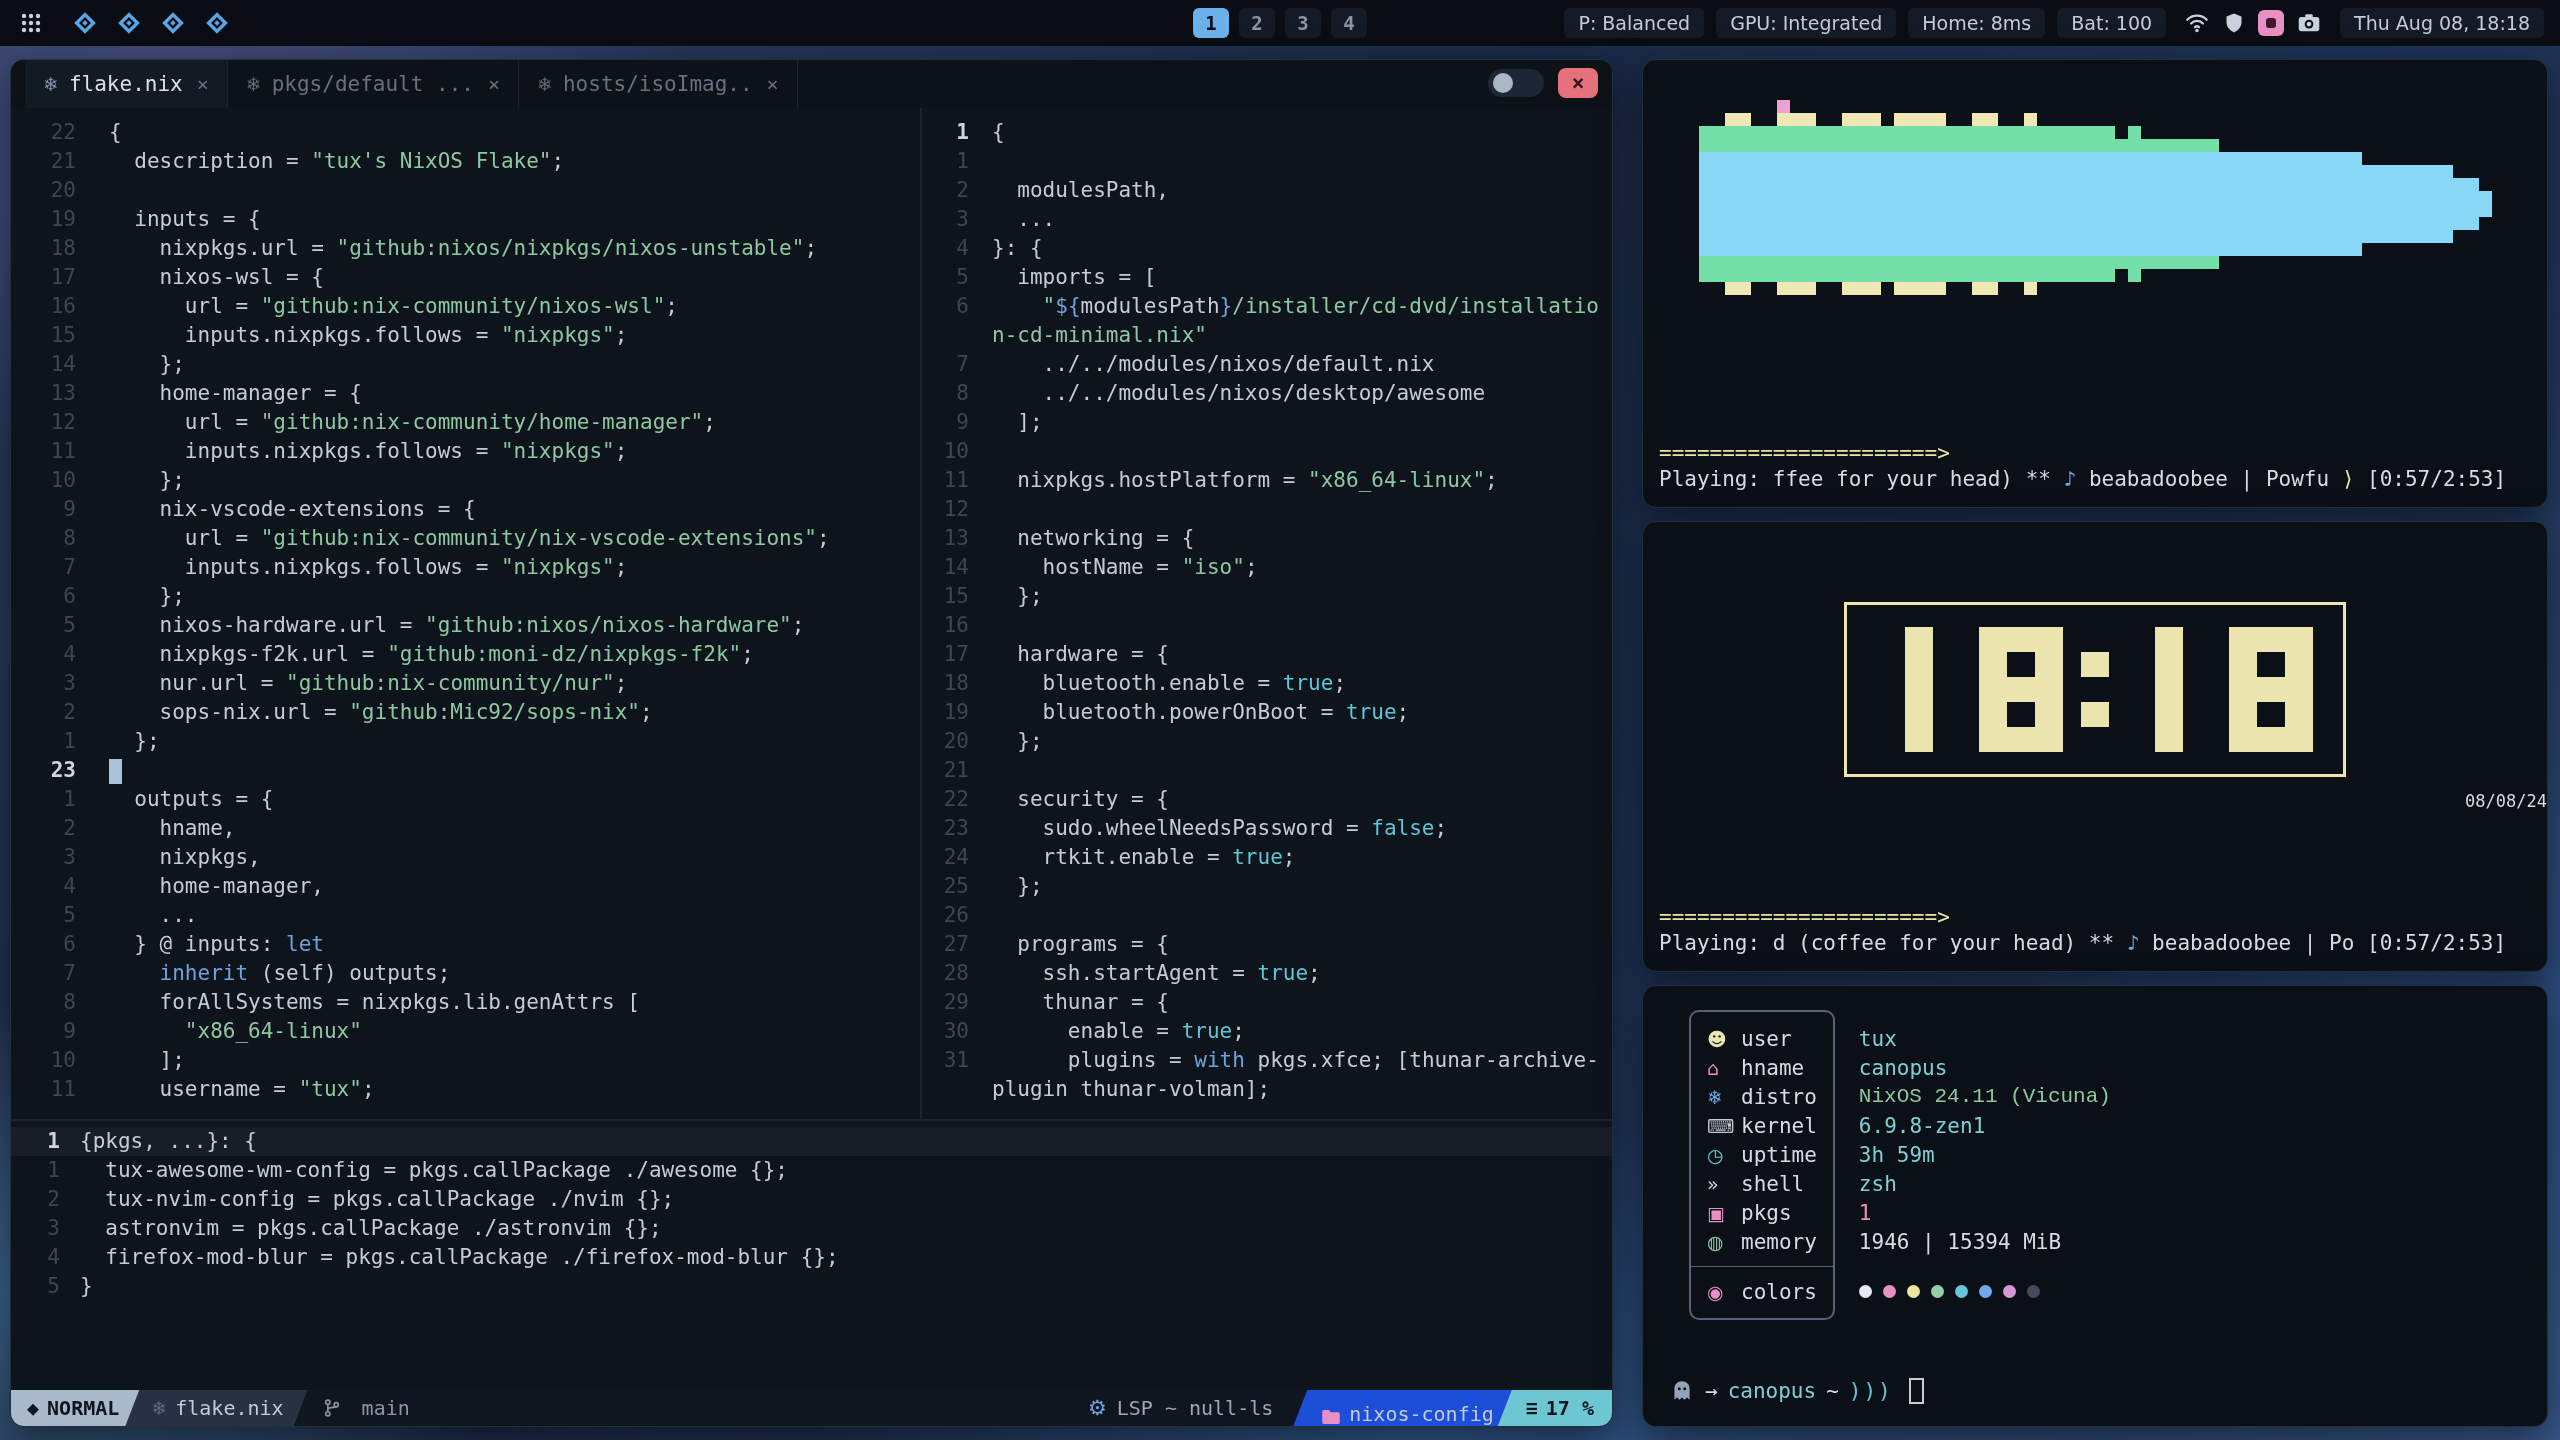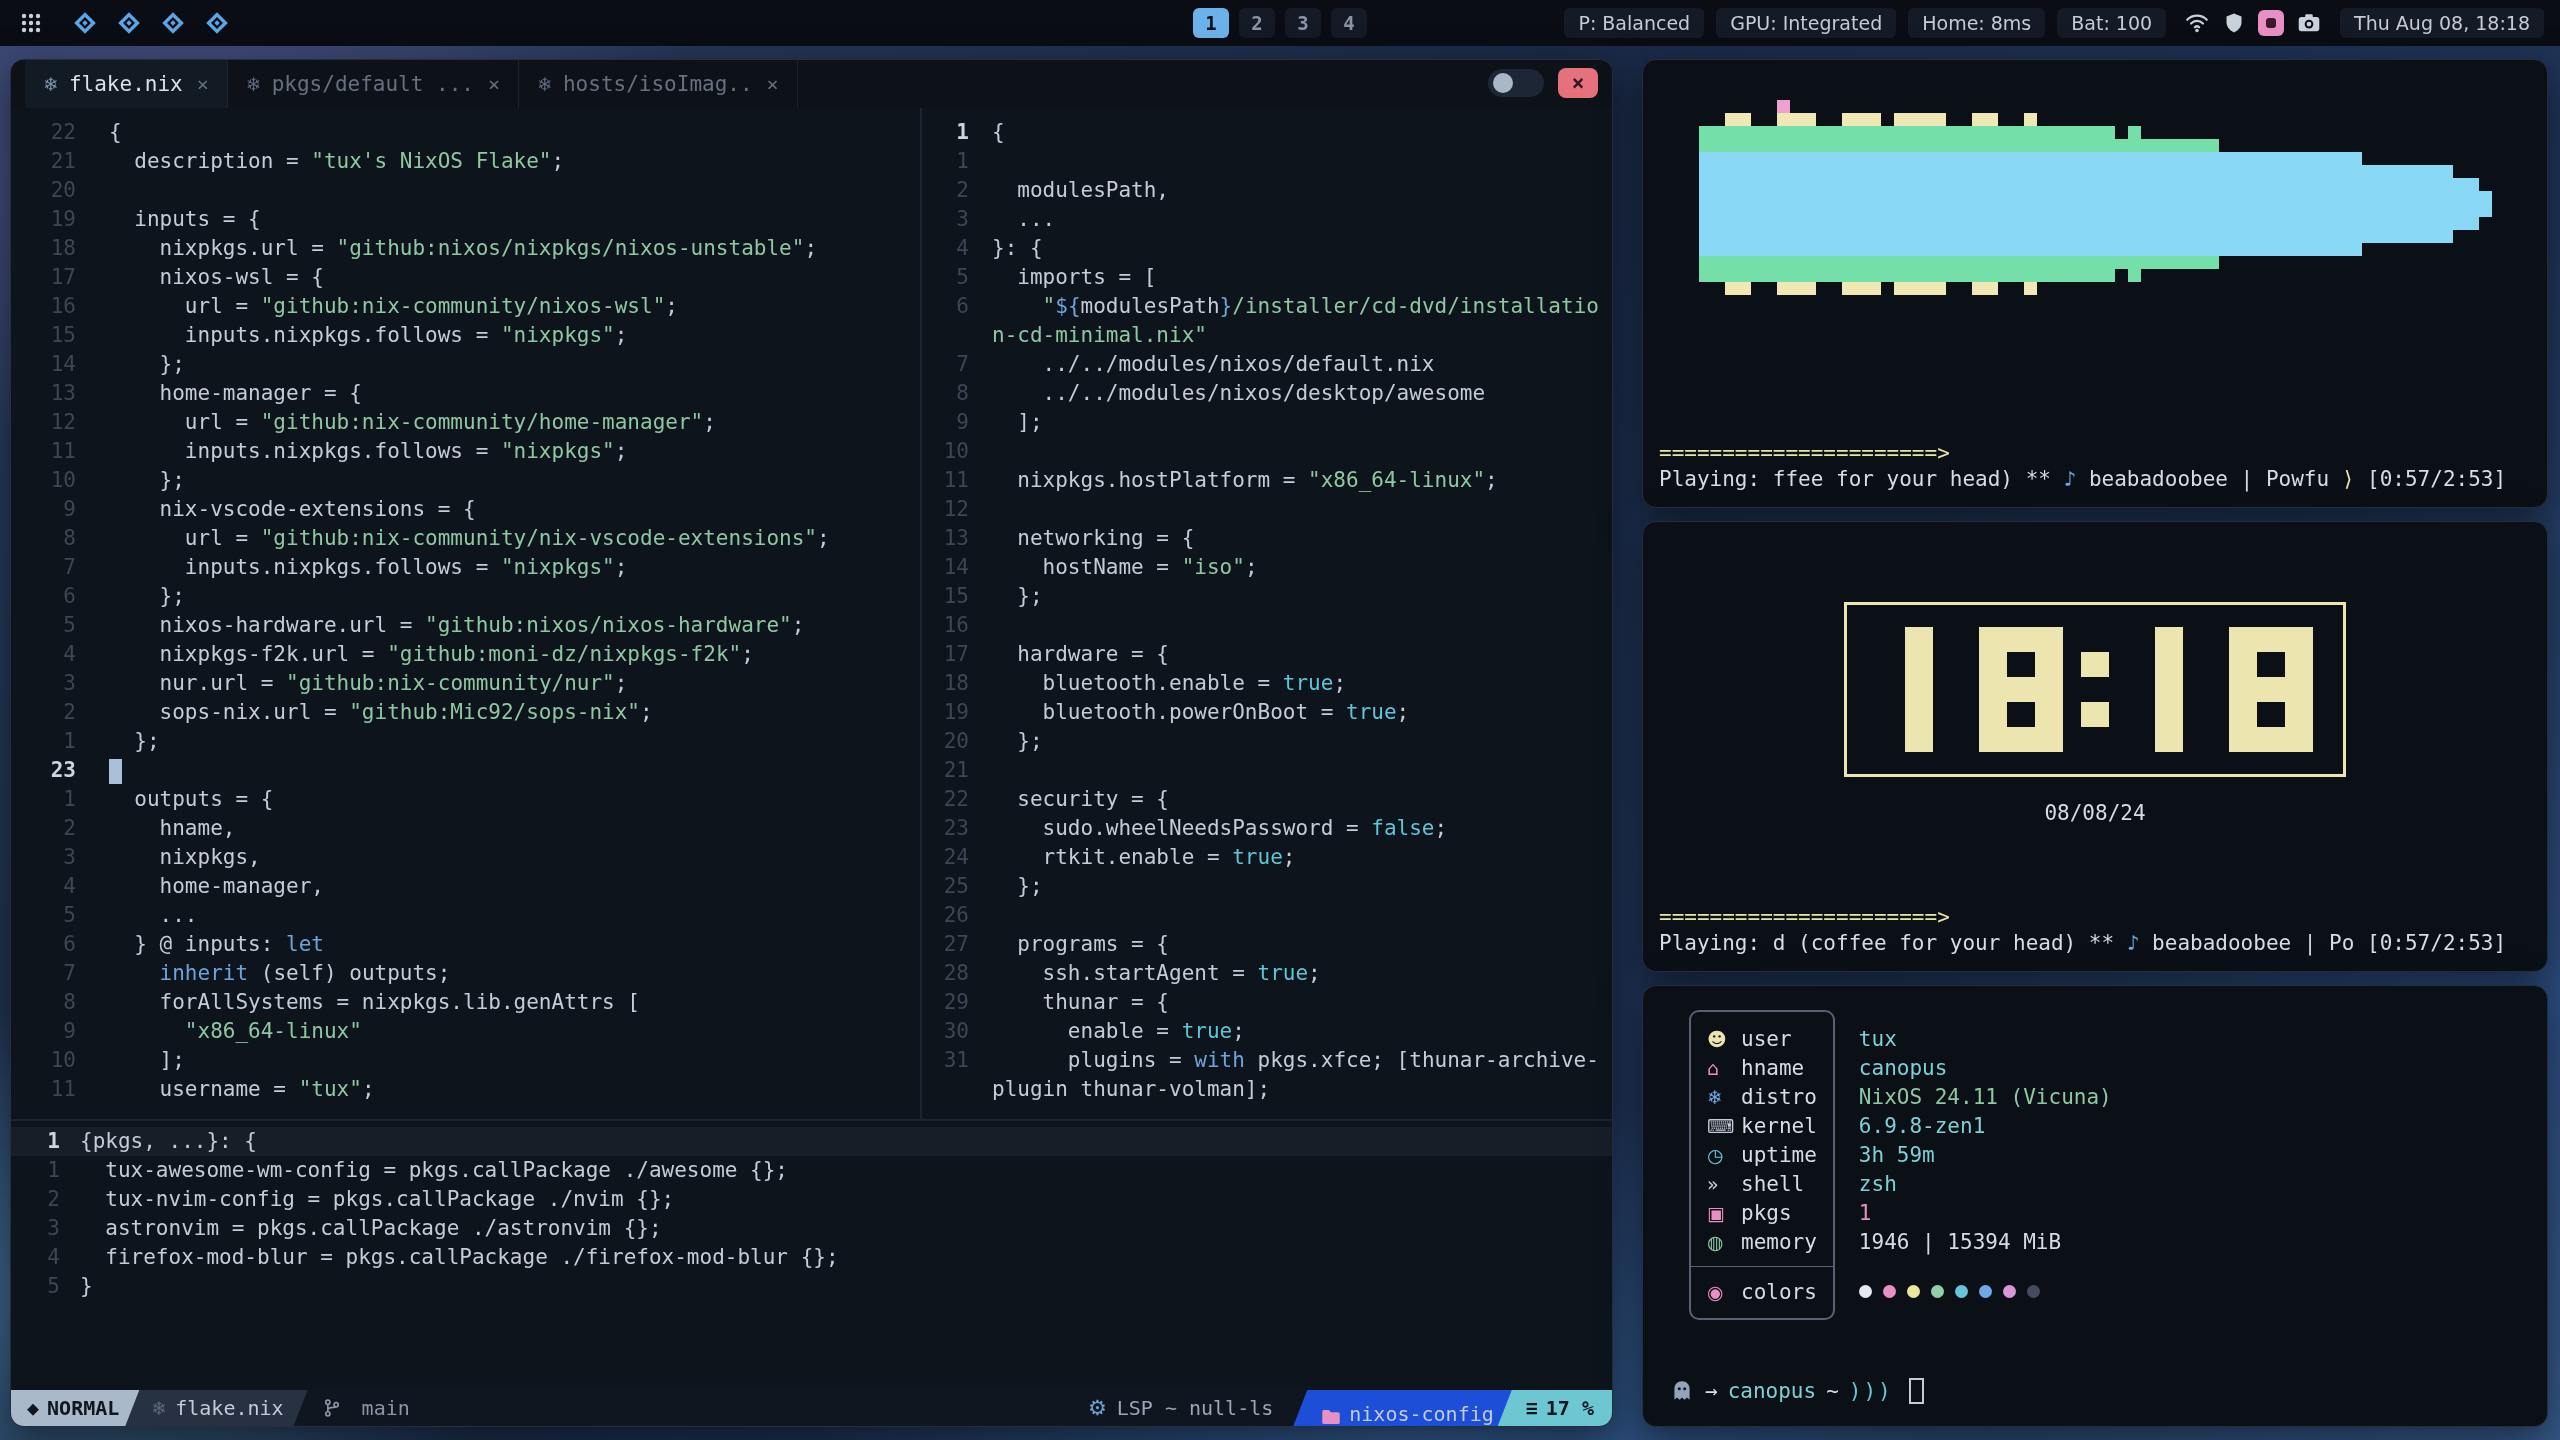--- a/index.html
+++ b/index.html
@@ -78,21 +78,21 @@
   .fill{flex:1;}
   .sep-line{font-size:21px;color:#e7e3a9;padding:0 16px;white-space:pre;}
   .playing{font-size:21px;padding:2px 16px 16px;white-space:pre;overflow:hidden;}
   .pl-w{color:#d7dce4;} .pl-blue{color:#6fa9e8;} .pl-cream{color:#ece5b0;}
   #vis-svg{display:block;margin:40px auto 0;}
   
   .clock-box{border:3px solid #ece5b0;padding:22px 30px;display:flex;gap:18px;width:fit-content;margin:80px auto 0;}
   .clk-char{display:grid;grid-auto-rows:25px;}
   .clk-cell{width:28px;height:25px;}
   .clk-cell.on{background:#ece5b0;}
-  .clock-date{text-align:center;color:#d7dce4;font-size:21px;margin-top:24px;}
+  .clock-date{text-align:right;color:#d7dce4;font-size:17px;margin-top:14px;}
   
   .fetch-wrap{display:flex;margin:24px 0 0 46px;}
   .fetch-box{border:2px solid #566175;border-radius:10px;padding:12px 16px;width:fit-content;}
   .f-row{height:29px;display:flex;align-items:center;font-size:21px;white-space:nowrap;}
   .f-icon{width:34px;font-family:"DejaVu Sans",sans-serif;font-size:19px;}
   .f-label{color:#d7dce4;}
   .fetch-sep{height:1px;background:#566175;margin:10px -16px;}
   .fetch-vals{padding-top:14px;margin-left:24px;}
   .v-row{height:29px;display:flex;align-items:center;font-size:21px;white-space:nowrap;}
   .v-spacer{height:21px;}
@@ -652,21 +652,21 @@
         </div>
       </div>
     <div class="fetch-vals">
         <div class="v-row">
           <span style="color: rgb(126, 207, 214);">tux</span>
         </div>
         <div class="v-row">
           <span style="color: rgb(126, 207, 214);">canopus</span>
         </div>
         <div class="v-row">
-          <span style="color: rgb(143, 199, 163);">NixOS 24.11 (Vicuna)</span>
+          <span style="color: rgb(143, 199, 163); font-family: Liberation Mono, monospace;">NixOS 24.11 (Vicuna)</span>
         </div>
         <div class="v-row">
           <span style="color: rgb(126, 207, 214);">6.9.8-zen1</span>
         </div>
         <div class="v-row">
           <span style="color: rgb(126, 207, 214);">3h 59m</span>
         </div>
         <div class="v-row">
           <span style="color: rgb(126, 207, 214);">zsh</span>
         </div>

